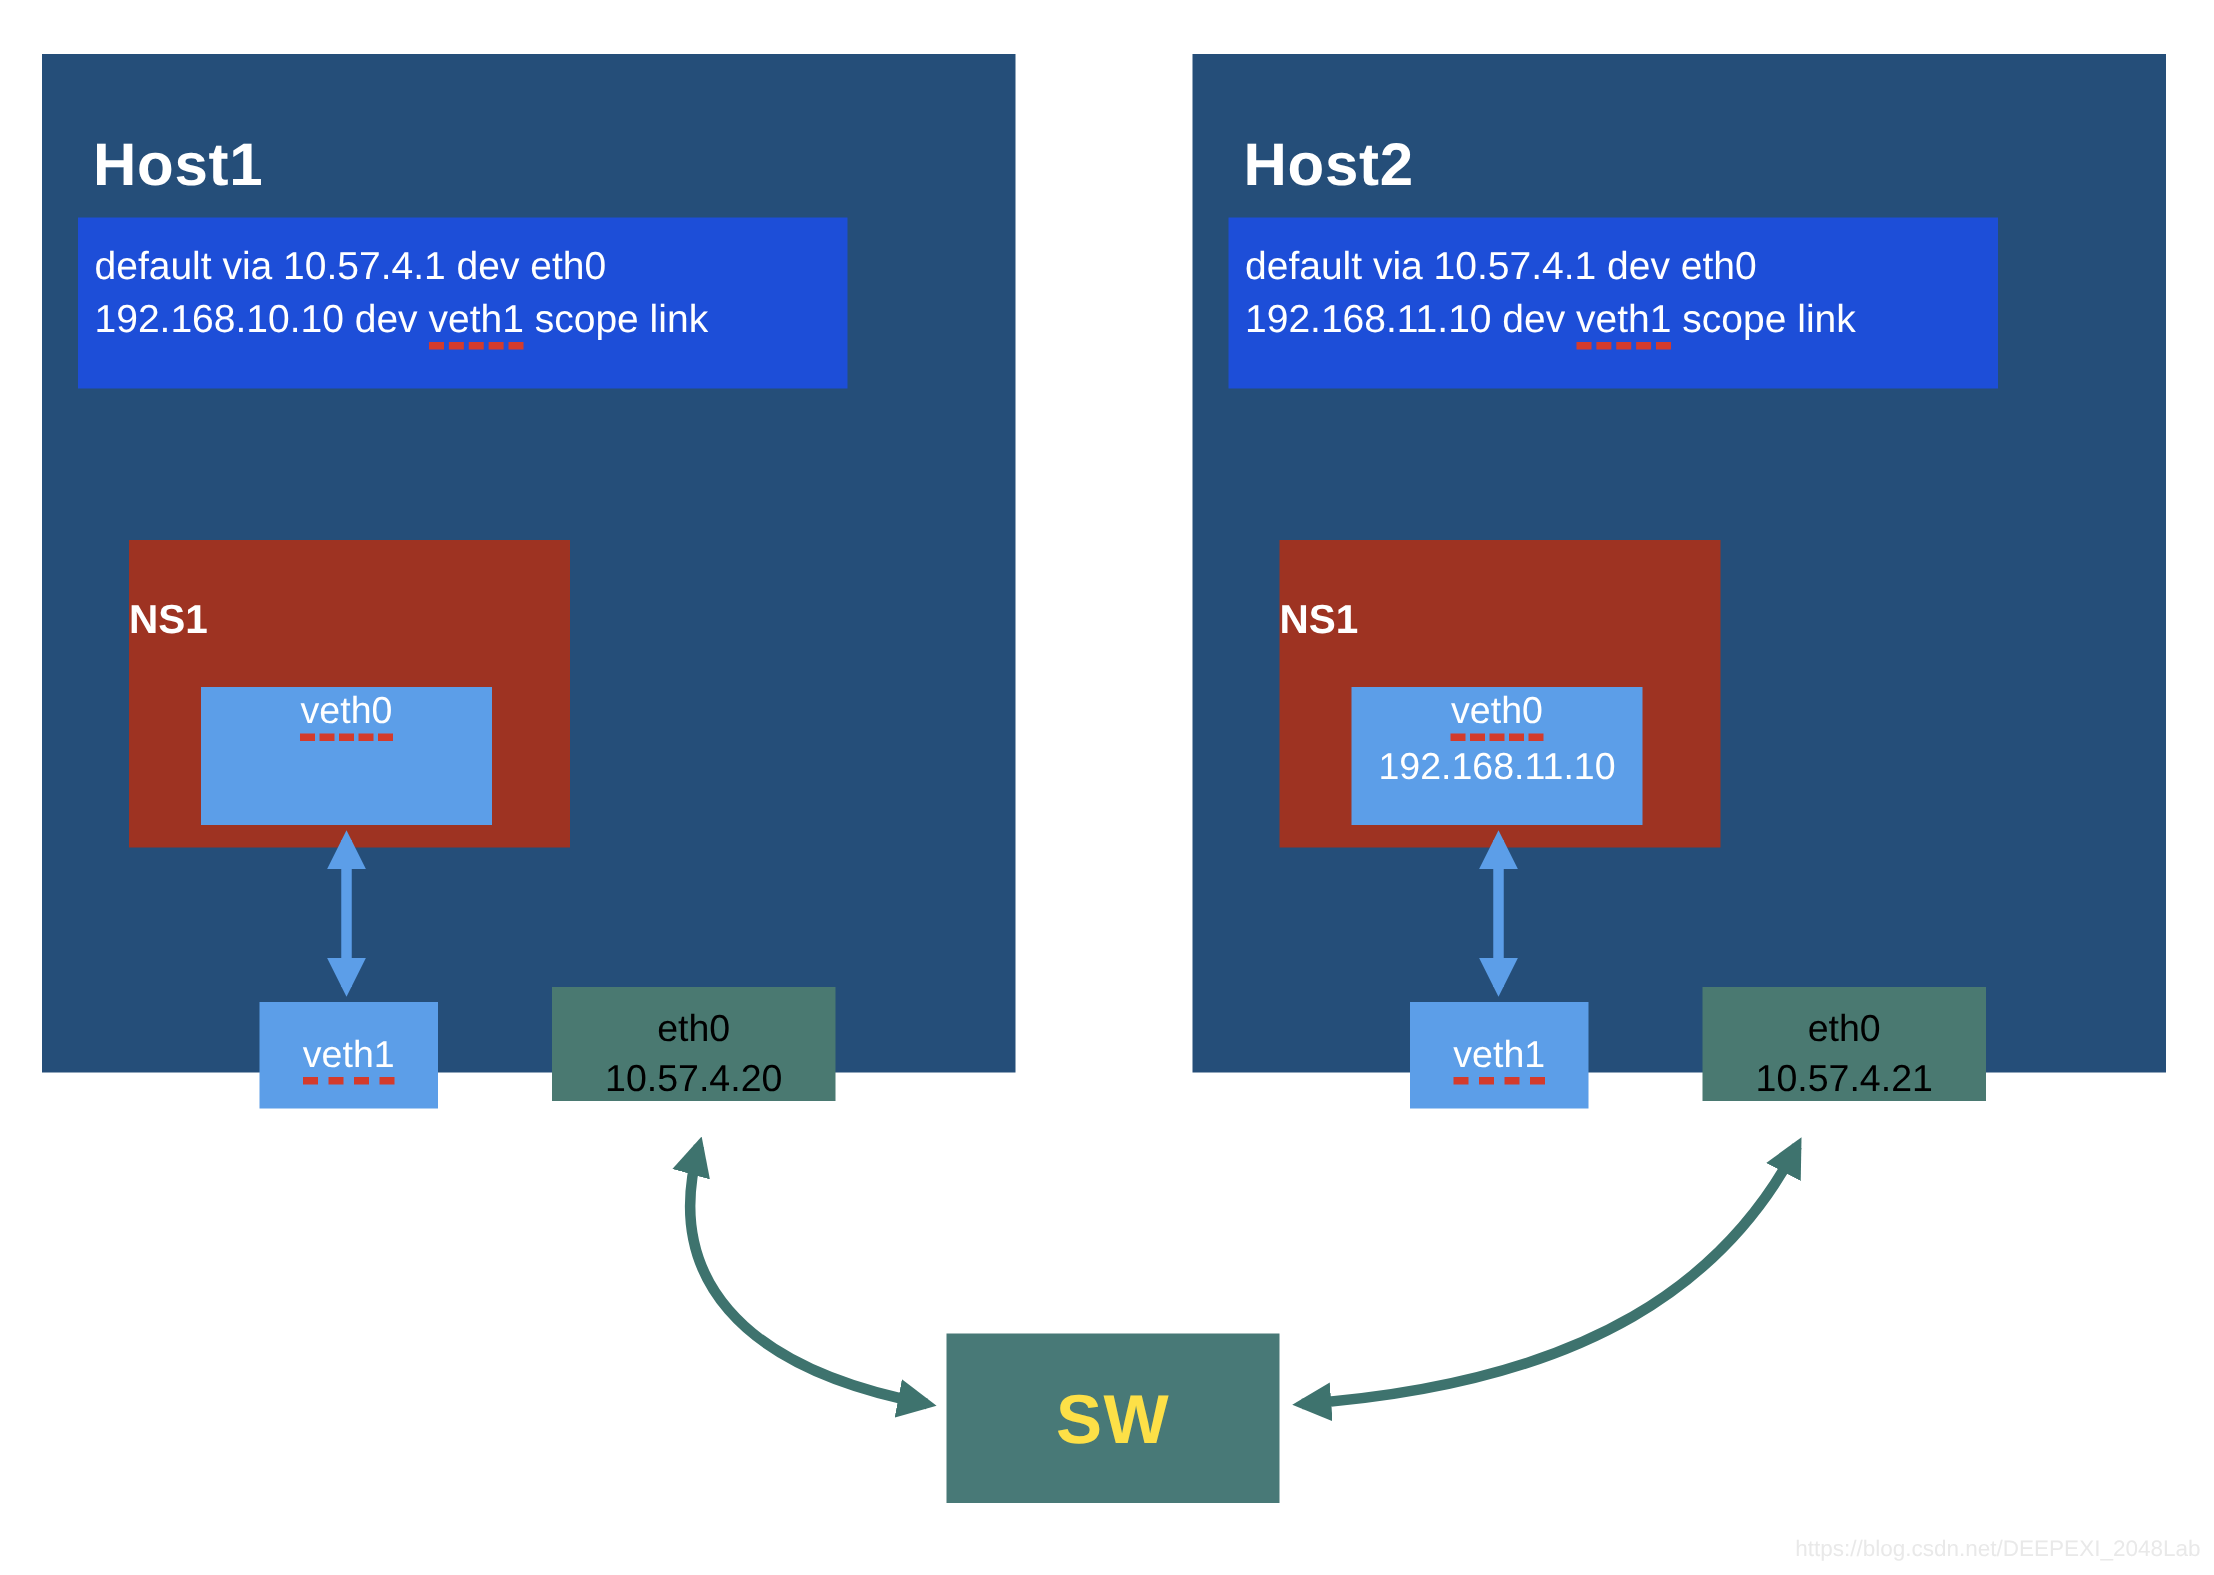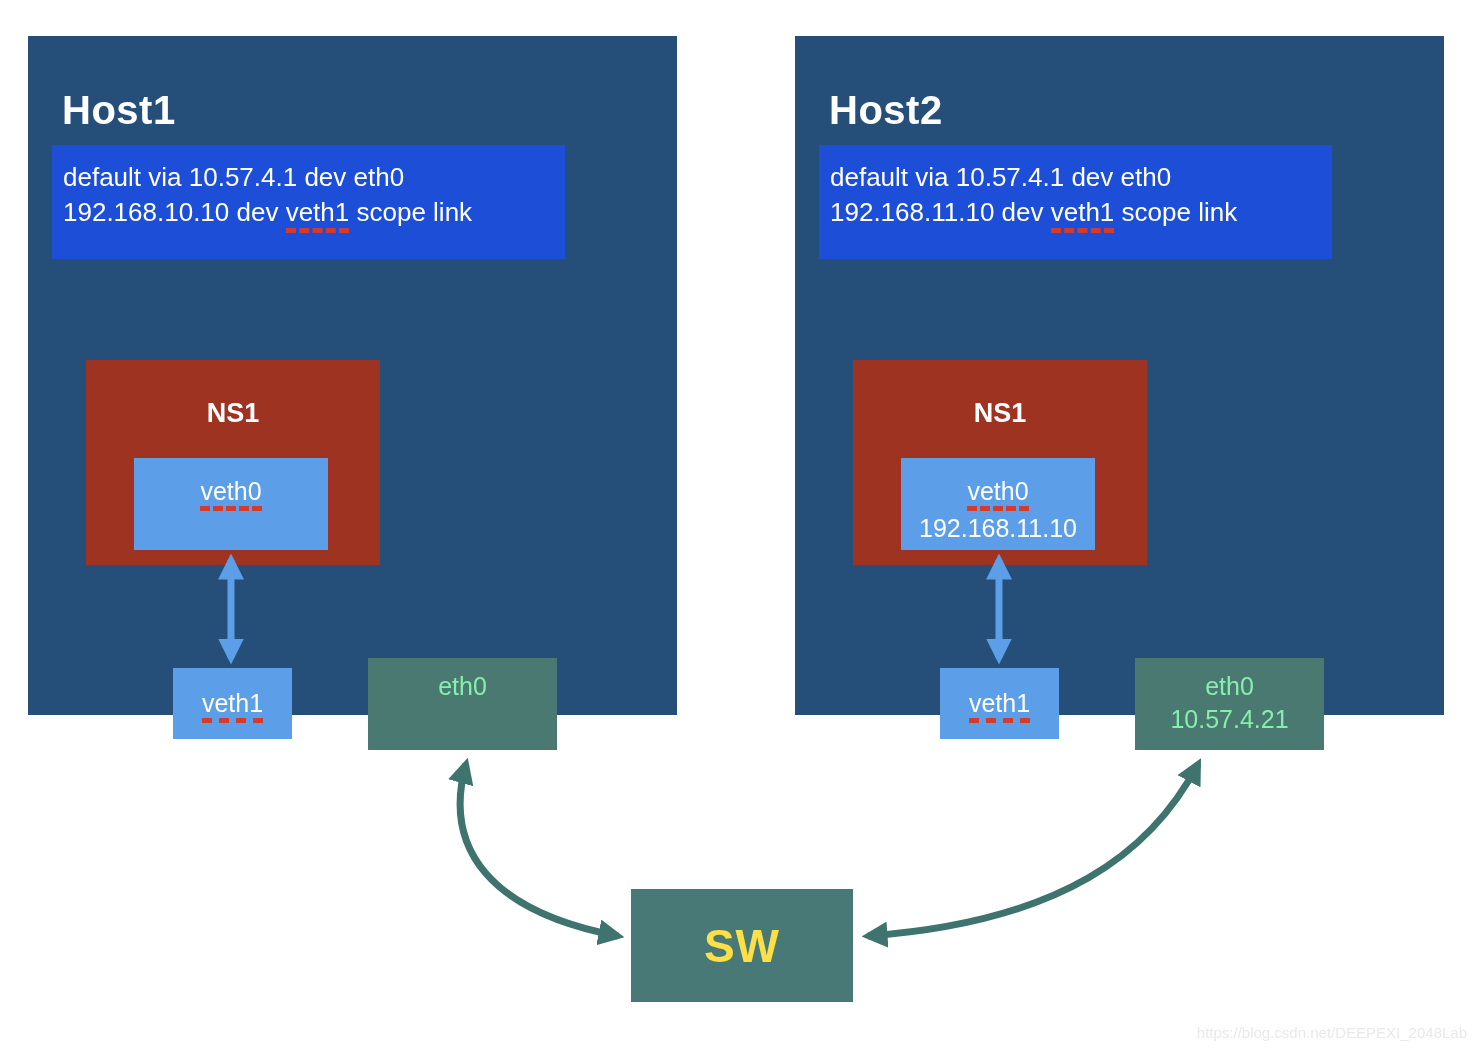--- a/index.html
+++ b/index.html
@@ -58,37 +58,36 @@
   .ns-box {
     position: absolute;
     left: 58px;
     top: 324px;
     width: 294px;
     height: 205px;
     background: #9E3322;
   }
   .ns-label {
     margin-top: 38px;
-    text-align: center;
     font-size: 27px;
     font-weight: bold;
     color: #ffffff;
   }
   .veth0-box {
     position: absolute;
     left: 48px;
     top: 98px;
     width: 194px;
     height: 92px;
     background: #5C9EE8;
     color: #ffffff;
     text-align: center;
     font-size: 25px;
     line-height: 33px;
-    padding-top: 17px;
+    padding-top: 0;
     box-sizing: border-box;
   }
   .veth0-box .ip { margin-top: 4px; }
 
   .veth1-box {
     position: absolute;
     left: 145px;
     top: 632px;
     width: 119px;
     height: 71px;
@@ -98,23 +97,23 @@
     font-size: 25px;
     padding-top: 21px;
     box-sizing: border-box;
   }
 
   .eth-box {
     position: absolute;
     left: 340px;
     top: 622px;
     width: 189px;
-    height: 92px;
+    height: 76px;
     background: #4A7971;
-    color: #86efac;
+    color: #000000;
     text-align: center;
     font-size: 25px;
     line-height: 33px;
     padding-top: 12px;
     box-sizing: border-box;
   }
 
   .sw-box {
     position: absolute;
     left: 631px;
@@ -163,20 +162,21 @@
       <div class="ns-label">NS1</div>
       <div class="veth0-box">
         <div><span class="dashed-underline">veth0</span></div>
       </div>
     </div>
     <div class="veth1-box">
       <span class="dashed-underline">veth1</span>
     </div>
     <div class="eth-box">
       <div>eth0</div>
+      <div>10.57.4.20</div>
     </div>
   </div>
 
   <div class="host host--2">
     <div class="host-title">Host2</div>
     <div class="route-box">
       <div>default via 10.57.4.1 dev eth0</div>
       <div><span>192.168.11.10 dev </span><span class="dashed-underline">veth1</span><span> scope link</span></div>
     </div>
     <div class="ns-box">

